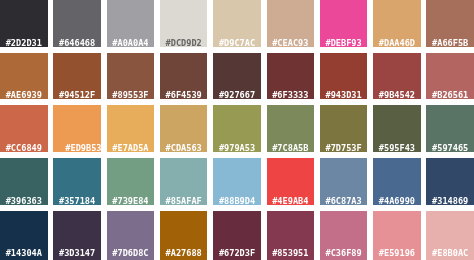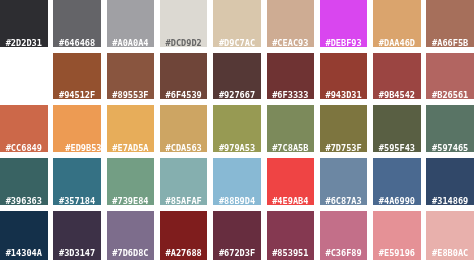--- a/index.html
+++ b/index.html
@@ -46,30 +46,33 @@
     </div>
   <div class="sw r1 c4" style="background: rgb(220, 217, 210);">
       <span class="lbl dark" style="color: rgb(102, 102, 102);">#DCD9D2</span>
     </div>
   <div class="sw r1 c5" style="background: rgb(217, 199, 172);">
       <span class="lbl" style="color: rgb(255, 255, 255);">#D9C7AC</span>
     </div>
   <div class="sw r1 c6" style="background: rgb(206, 172, 147);">
       <span class="lbl" style="color: rgb(255, 255, 255);">#CEAC93</span>
     </div>
-  <div class="sw r1 c7" style="background: #d946ef;">
+  <div class="sw r1 c7" style="background: #ec4899;">
       <span class="lbl" style="color: rgb(255, 255, 255);">#DEBF93</span>
     </div>
   <div class="sw r1 c8" style="background: rgb(218, 164, 109);">
       <span class="lbl" style="color: rgb(255, 255, 255);">#DAA46D</span>
     </div>
   <div class="sw r1 c9" style="background: rgb(166, 111, 91);">
       <span class="lbl" style="color: rgb(255, 255, 255);">#A66F5B</span>
     </div>
 
+  <div class="sw r2 c1" style="background: rgb(174, 105, 57);">
+      <span class="lbl" style="color: rgb(255, 255, 255);">#AE6939</span>
+    </div>
   <div class="sw r2 c2" style="background: rgb(148, 81, 47);">
       <span class="lbl" style="color: rgb(255, 255, 255);">#94512F</span>
     </div>
   <div class="sw r2 c3" style="background: rgb(137, 85, 63);">
       <span class="lbl" style="color: rgb(255, 255, 255);">#89553F</span>
     </div>
   <div class="sw r2 c4" style="background: rgb(111, 69, 57);">
       <span class="lbl" style="color: rgb(255, 255, 255);">#6F4539</span>
     </div>
   <div class="sw r2 c5" style="background: rgb(85, 56, 54);">
@@ -146,21 +149,21 @@
 
   <div class="sw r5 c1" style="background: rgb(20, 48, 74);">
       <span class="lbl" style="color: rgb(255, 255, 255);">#14304A</span>
     </div>
   <div class="sw r5 c2" style="background: rgb(61, 49, 71);">
       <span class="lbl" style="color: rgb(255, 255, 255);">#3D3147</span>
     </div>
   <div class="sw r5 c3" style="background: rgb(125, 109, 140);">
       <span class="lbl" style="color: rgb(255, 255, 255);">#7D6D8C</span>
     </div>
-  <div class="sw r5 c4" style="background: #7f1d1d;">
+  <div class="sw r5 c4" style="background: #a16207;">
       <span class="lbl" style="color: rgb(255, 255, 255);">#A27688</span>
     </div>
   <div class="sw r5 c5" style="background: rgb(103, 45, 63);">
       <span class="lbl" style="color: rgb(255, 255, 255);">#672D3F</span>
     </div>
   <div class="sw r5 c6" style="background: rgb(133, 57, 81);">
       <span class="lbl" style="color: rgb(255, 255, 255);">#853951</span>
     </div>
   <div class="sw r5 c7" style="background: rgb(195, 111, 137);">
       <span class="lbl" style="color: rgb(255, 255, 255);">#C36F89</span>

